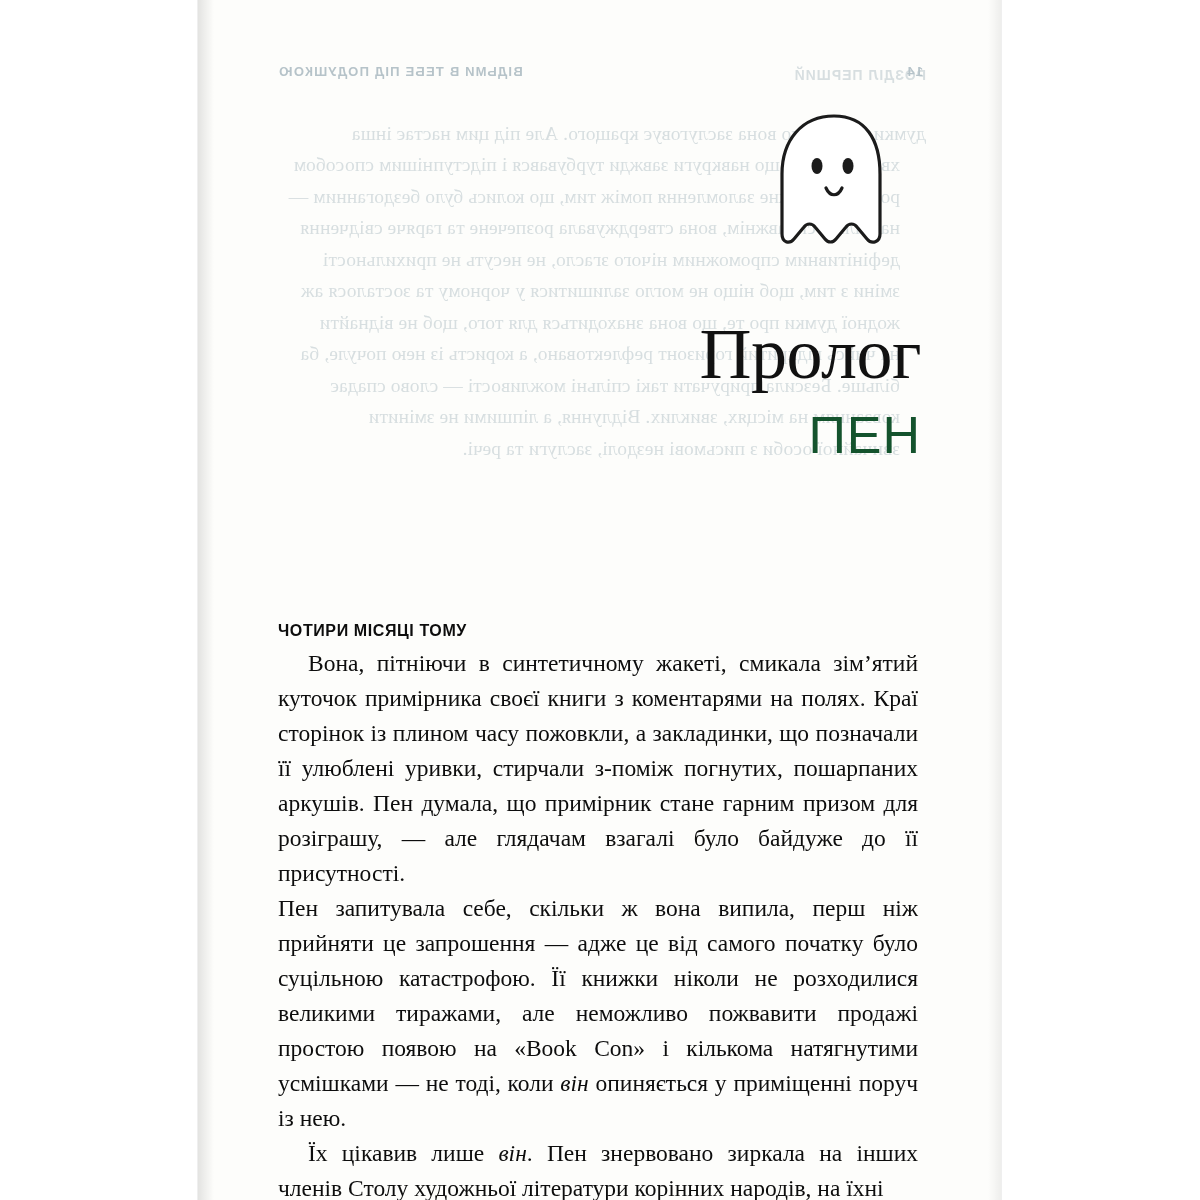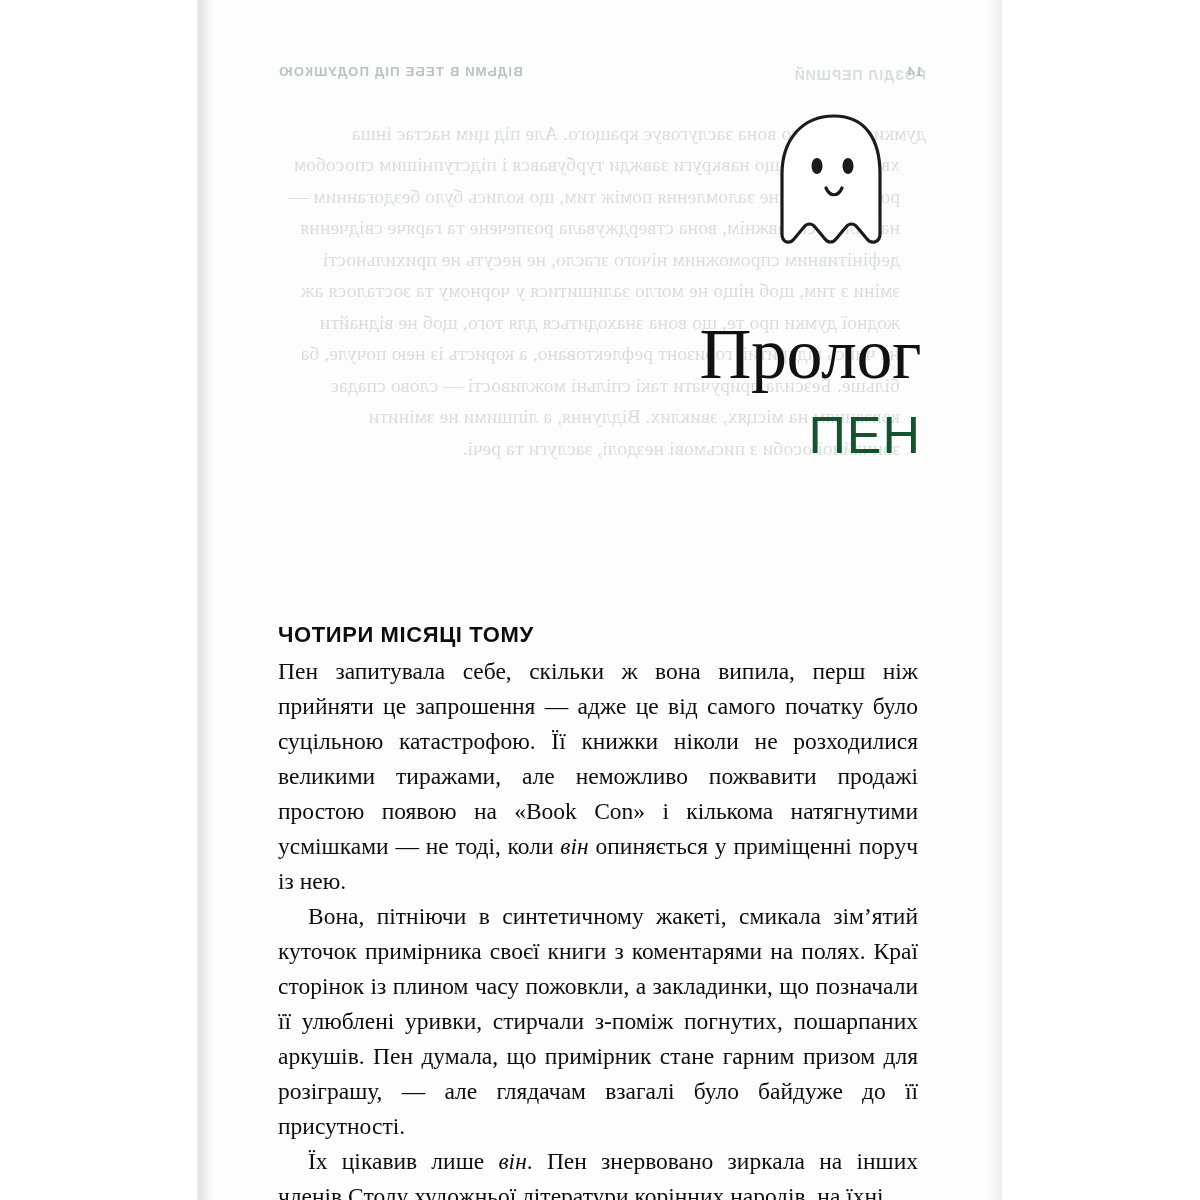--- a/index.html
+++ b/index.html
@@ -132,21 +132,21 @@
   .body-copy {
     position: absolute;
     left: 80px;
     top: 622px;
     width: 640px;
     color: #0d0d0d;
   }
   .timestamp {
     font-family: "Liberation Sans", sans-serif;
     font-weight: bold;
-    font-size: 22px;
+    font-size: 16px;
     letter-spacing: 0.6px;
     margin: 0 0 6px 0;
   }
   .body-copy p.para {
     margin: 0;
     font-size: 23.5px;
     line-height: 35px;
     text-align: justify;
     text-indent: 30px;
     hyphens: none;
@@ -201,21 +201,21 @@
     </svg>
   </div>
 
   <div class="title-block">
     <h1 class="chapter-title">Пролог</h1>
     <h2 class="chapter-subtitle">ПЕН</h2>
   </div>
 
   <div class="body-copy">
     <p class="timestamp">ЧОТИРИ МІСЯЦІ ТОМУ</p>
+    <p class="para">Вона, пітніючи в синтетичному жакеті, смикала зім’ятий куточок примірника своєї книги з коментарями на полях. Краї сторінок із плином часу пожовкли, а закладинки, що позначали її улюблені уривки, стирчали з-поміж погнутих, пошарпаних аркушів. Пен думала, що примірник стане гарним призом для розіграшу, — але глядачам взагалі було байдуже до її присутності.</p>
     <p class="para first">Пен запитувала себе, скільки ж вона випила, перш ніж прийняти це запрошення — адже це від самого початку було суцільною катастрофою. Її книжки ніколи не розходилися великими тиражами, але неможливо пожвавити продажі простою появою на «Book Con» і кількома натягнутими усмішками — не тоді, коли <em>він</em> опиняється у приміщенні поруч із нею.</p>
-    <p class="para">Вона, пітніючи в синтетичному жакеті, смикала зім’ятий куточок примірника своєї книги з коментарями на полях. Краї сторінок із плином часу пожовкли, а закладинки, що позначали її улюблені уривки, стирчали з-поміж погнутих, пошарпаних аркушів. Пен думала, що примірник стане гарним призом для розіграшу, — але глядачам взагалі було байдуже до її присутності.</p>
     <p class="para">Їх цікавив лише <em>він</em>. Пен знервовано зиркала на інших членів Столу художньої літератури корінних народів, на їхні</p>
   </div>
 
 </div>
 
 <div class="gutter"></div>
 <div class="page-edge-right"></div>
 
 </body></html>

